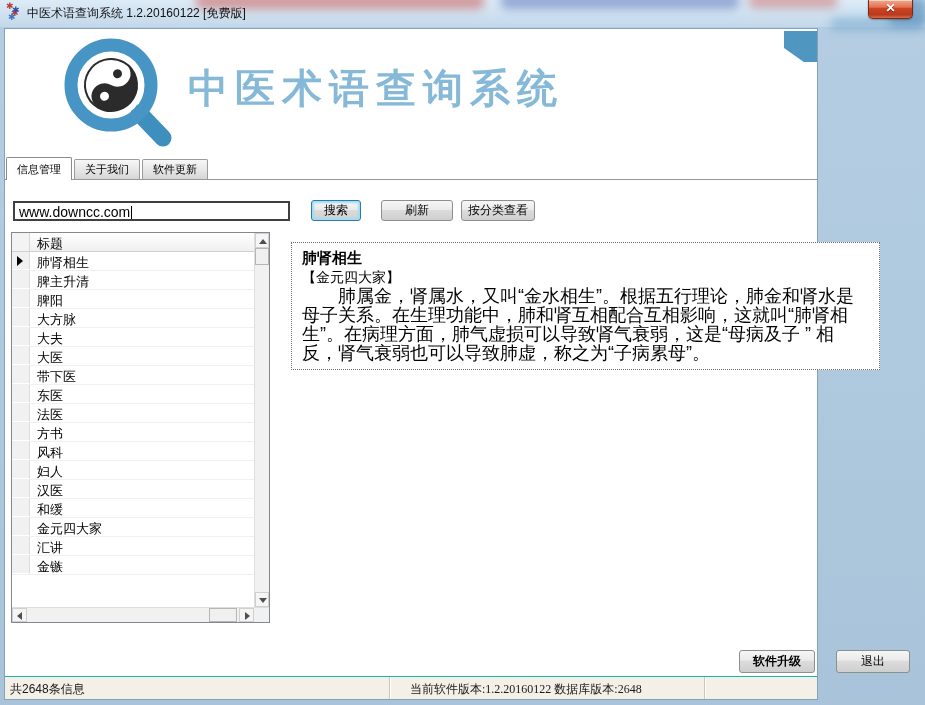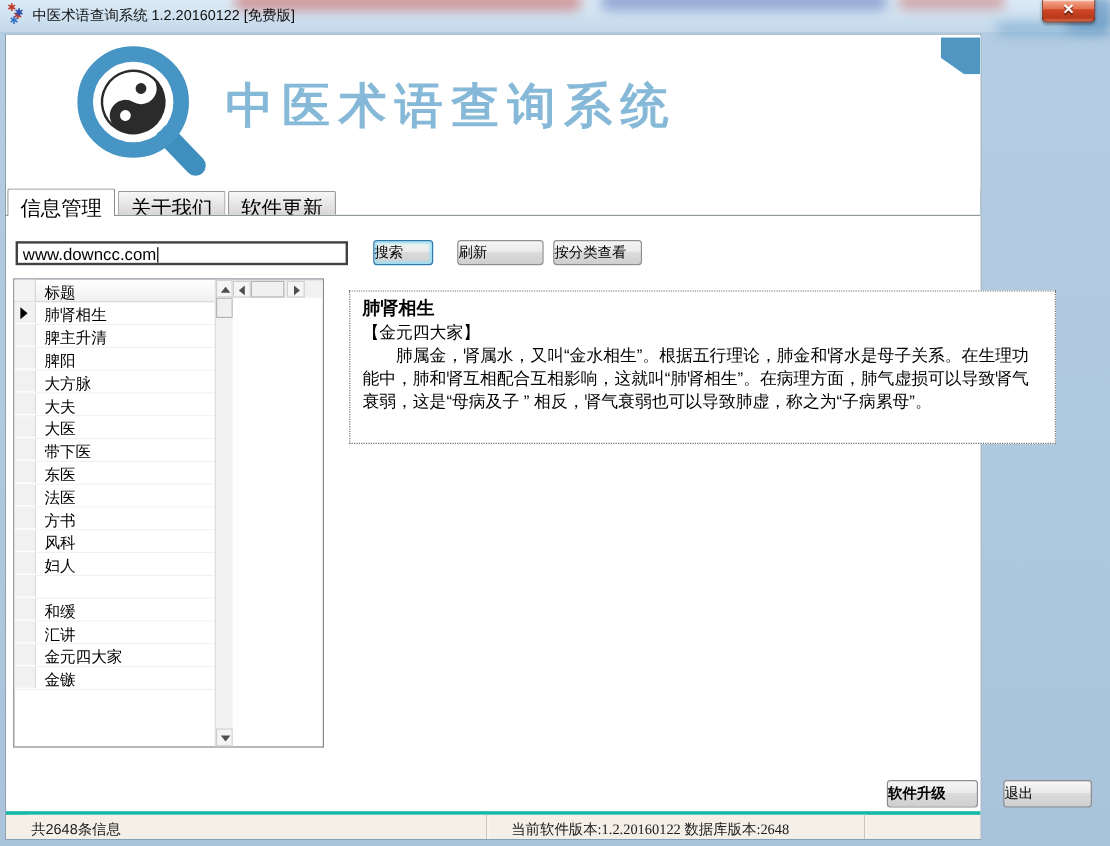--- a/index.html
+++ b/index.html
@@ -35,46 +35,46 @@
   
   .header{position:absolute;left:0;top:0;right:0;height:128px;background:#fff;}
   .logo{position:absolute;left:54px;top:6px;}
   .corner-decoration{position:absolute;right:0;top:2px;width:33px;height:31px;background:#4f97c0;
     clip-path:polygon(0 0,100% 0,100% 100%,60% 100%,0 55%);}
   .app-title{position:absolute;left:183px;top:32px;font-size:40px;font-weight:bold;color:#86b9d8;
     letter-spacing:7px;white-space:nowrap;}
 
   
   .tabbar{position:absolute;left:1px;top:128px;height:22px;display:flex;align-items:flex-end;}
-  .tab{height:20px;padding:2px 10px 0 10px;font-size:17px;color:#000;margin-right:2px;
+  .tab{height:20px;padding:2px 10px 0 10px;font-size:11px;color:#000;margin-right:2px;
     background:linear-gradient(180deg,#f7f7f7,#e4e4e4 60%,#d6d6d6);
     border:1px solid #9a9a9a;border-bottom:none;border-radius:2px 2px 0 0;cursor:default;}
   .tab.active{height:23px;padding-top:4px;background:#fff;border:1px solid #8a8a8a;border-bottom:none;
     position:relative;z-index:3;margin-bottom:-1px;}
 
   
   .page{position:absolute;left:0;right:0;top:150px;height:499px;background:#fff;
     border-top:1px solid #919b9c;}
 
   
   .search-input{position:absolute;left:8px;top:21px;width:277px;height:20px;border:2px solid #404040;
     background:#fff;font-family:Liberation Sans, sans-serif;font-size:14px;padding:1px 3px 0 4px;
     white-space:nowrap;overflow:hidden;}
   .caret{display:inline-block;width:1px;height:13px;background:#000;vertical-align:-2px;margin-left:1px;}
-  .btn{position:absolute;height:21px;font-size:12px;color:#000;line-height:19px;
+  .btn{position:absolute;height:21px;font-size:12px;color:#000;text-align:center;line-height:19px;
     background:linear-gradient(180deg,#f6f6f6,#eaeaea 45%,#dcdcdc 46%,#cfcfcf);
     border:1px solid #8e8e8e;border-radius:3px;cursor:default;}
   .btn-search{left:306px;top:20px;width:50px;border:1px solid #2f79aa;
     box-shadow:inset 0 0 2px 2px #9fdef2;}
   .btn-refresh{left:376px;top:20px;width:72px;}
   .btn-category{left:456px;top:20px;width:74px;}
 
   
   .listview{position:absolute;left:6px;top:52px;width:259px;height:391px;border:1px solid #828790;
-    background:#fff;display:flex;flex-direction:row;overflow:hidden;}
+    background:#fff;display:flex;flex-direction:column;overflow:hidden;}
   .lv-main{flex:1;display:flex;overflow:hidden;}
   .lv-grid{flex:1;overflow:hidden;display:flex;flex-direction:column;}
   .lv-header{height:19px;display:flex;background:linear-gradient(180deg,#ffffff,#f0f0f0);
     border-bottom:1px solid #d0d0d0;flex:none;}
   .lv-header-ind{width:18px;background:#f3f3f3;border-right:1px solid #d8d8d8;}
   .lv-header-cell{flex:1;font-size:13px;padding:2px 0 0 7px;}
   .lv-rows{flex:1;overflow:hidden;}
   .lv-row{height:19px;display:flex;border-bottom:1px solid #f0f0f0;background:#fff;}
   .lv-ind{width:18px;background:#f1f1f1;border-right:1px solid #dcdcdc;border-bottom:1px solid #fff;position:relative;}
   .lv-row.selected .lv-ind::after{content:"";position:absolute;left:5px;top:4px;width:0;height:0;
@@ -94,29 +94,29 @@
   .sb-btn-h{width:15px;height:100%;flex:none;background:#f5f5f5;border:1px solid #cfcfcf;position:relative;}
   .hs-track{flex:1;}
   .sb-thumb-h{width:28px;flex:none;background:#f0f0f0;border:1px solid #b5b5b5;margin:0 2px 0 0;}
   .lv-corner{width:15px;flex:none;background:#f1f1f1;}
 
   
   .memo{position:absolute;left:286px;top:62px;width:589px;height:128px;border:1px dotted #707070;
     padding:5px 10px 0 10px;overflow:hidden;background:#fff;}
   .memo-title{font-size:15px;font-weight:bold;line-height:20px;}
   .memo-term{font-size:14px;line-height:19px;}
-  .memo-body{font-size:14px;line-height:19px;}
+  .memo-body{font-size:18px;line-height:19px;}
 
   
   .btn-upgrade{left:734px;top:470px;width:76px;height:23px;line-height:21px;font-weight:bold;}
   .btn-exit{left:831px;top:470px;width:74px;height:23px;line-height:21px;}
 
   
   .statusbar{position:absolute;left:0;right:0;bottom:0;height:23px;background:#f4efe7;
-    border-top:3px solid #14b8a6;display:flex;font-size:12px;color:#1a1a1a;padding-left:16px;}
+    border-top:1px solid #14b8a6;display:flex;font-size:12px;color:#1a1a1a;}
   .sb-panel{border-right:1px solid #cbc4b8;box-shadow:1px 0 0 #fff;padding:4px 0 0 5px;white-space:nowrap;overflow:hidden;}
   .sb-p1{width:385px;flex:none;}
   .sb-p2{width:315px;flex:none;padding-left:20px;font-family:Liberation Serif, serif;}
   .sb-p3{flex:1;border-right:none;box-shadow:none;}
 </style>
 </head>
 <body>
 
 <div class="window">
   <div class="blob blob1"></div>
@@ -217,32 +217,33 @@
                 <div class="lv-row">
                 <span class="lv-ind"></span>
                 <span class="lv-cell">风科</span>
               </div>
                 <div class="lv-row">
                 <span class="lv-ind"></span>
                 <span class="lv-cell">妇人</span>
               </div>
                 <div class="lv-row">
                 <span class="lv-ind"></span>
+                <span class="lv-cell">汉医</span>
               </div>
                 <div class="lv-row">
                 <span class="lv-ind"></span>
                 <span class="lv-cell">和缓</span>
               </div>
                 <div class="lv-row">
                 <span class="lv-ind"></span>
+                <span class="lv-cell">金元四大家</span>
+              </div>
+                <div class="lv-row">
+                <span class="lv-ind"></span>
                 <span class="lv-cell">汇讲</span>
-              </div>
-                <div class="lv-row">
-                <span class="lv-ind"></span>
-                <span class="lv-cell">金元四大家</span>
               </div>
                 <div class="lv-row">
                 <span class="lv-ind"></span>
                 <span class="lv-cell">金镞</span>
               </div>
               </div>
           </div>
           <div class="lv-vscroll">
             <div class="sb-btn">
                 <i class="tri-up"></i>

